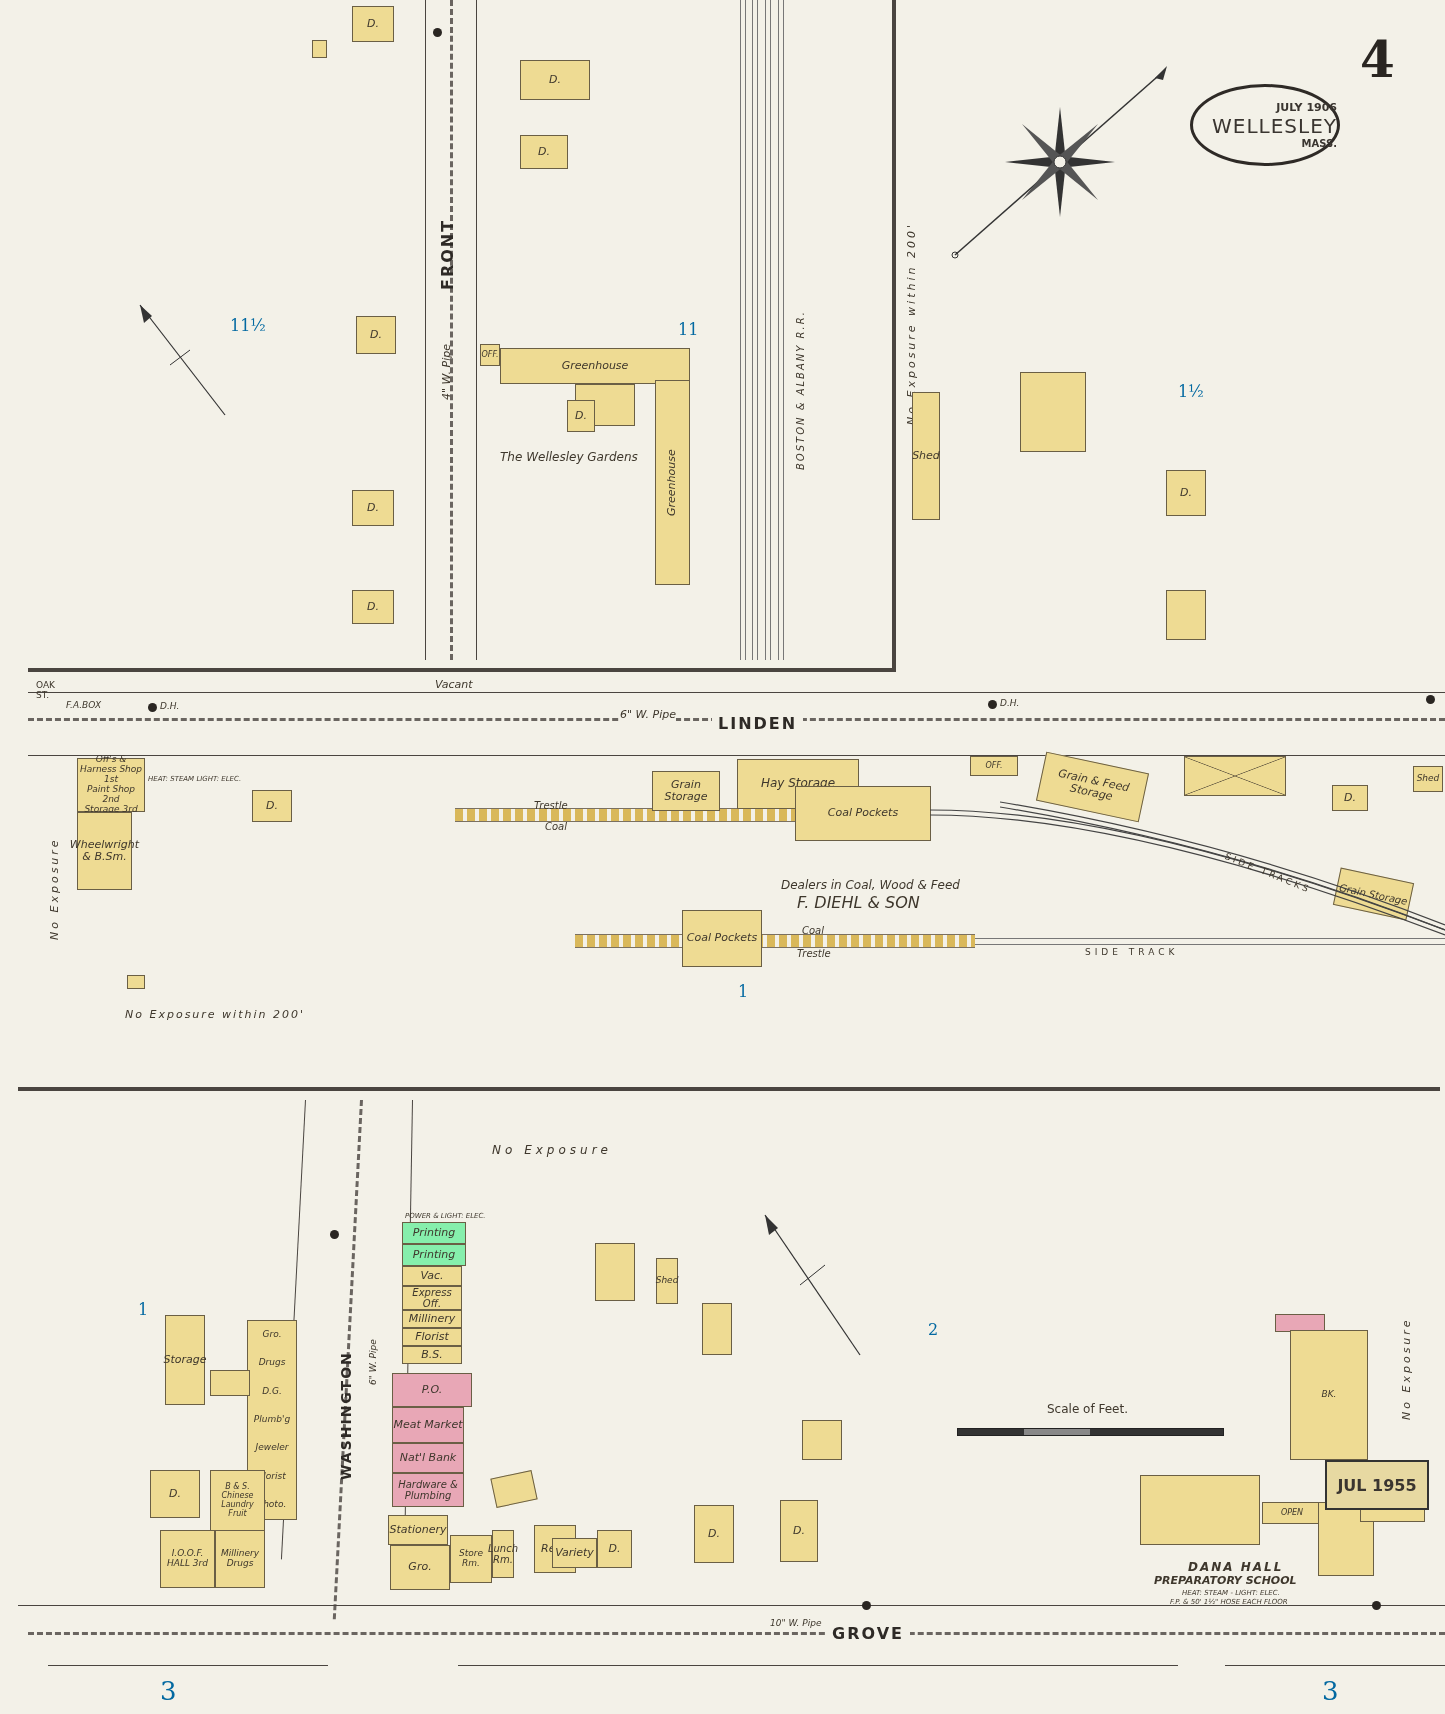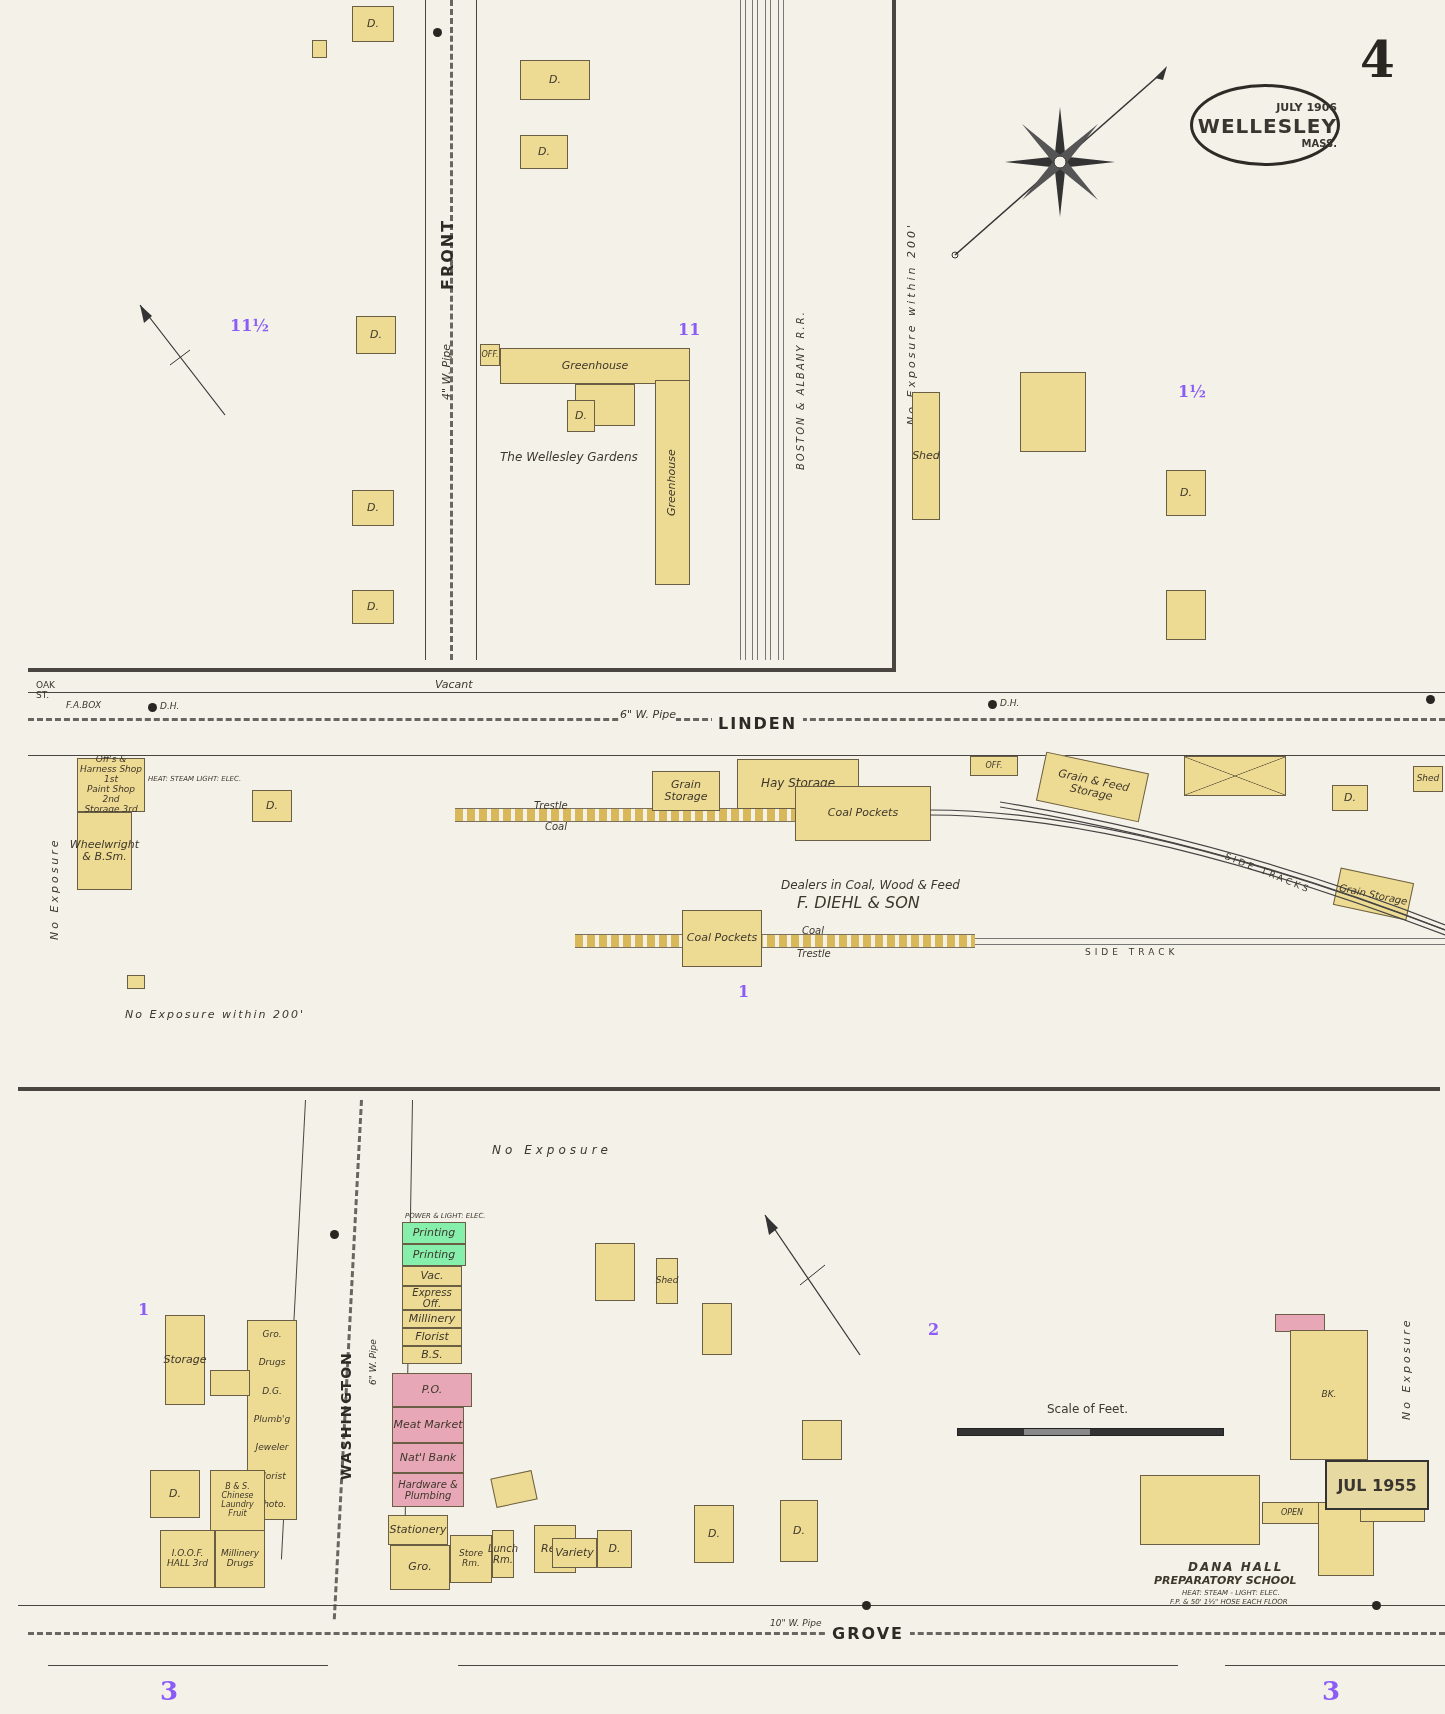--- a/index.html
+++ b/index.html
@@ -3,28 +3,28 @@
 <meta charset="utf-8">
 <style>
   html,body{margin:0;padding:0;}
   body{width:1445px;height:1714px;background:#f3f1e8;position:relative;overflow:hidden;font-family:"DejaVu Sans",sans-serif;color:#3a3530;}
   .map{position:absolute;left:0;top:0;width:1445px;height:1714px;}
   .bld{position:absolute;background:#eedb93;border:1.5px solid #6a5f45;box-sizing:border-box;font-style:italic;font-size:11px;color:#3e372c;display:flex;align-items:center;justify-content:center;text-align:center;line-height:1.1;}
   .brick{background:#e8a7b6;}
   .stone{background:#86efac;}
   .lbl{position:absolute;font-size:11px;font-style:italic;color:#3e372c;white-space:nowrap;}
   .street{position:absolute;font-weight:bold;font-size:16px;letter-spacing:2px;color:#2e2a26;font-family:"DejaVu Sans",sans-serif;}
-  .blk{position:absolute;font-weight:bold;font-size:16px;color:#8b5cf6;font-family:"DejaVu Serif",serif;}
+  .blk{position:absolute;font-weight:normal;font-size:16px;color:#0369a1;font-family:"DejaVu Serif",serif;}
   .line{position:absolute;background:#4a4540;}
   .dash{position:absolute;border-top:3px dashed #6a6560;height:0;}
   .vdash{position:absolute;border-left:3px dashed #6a6560;width:0;}
   .dot{position:absolute;width:9px;height:9px;border-radius:50%;background:#2a2622;}
   .title-oval{position:absolute;left:1190px;top:84px;width:150px;height:82px;border:3px solid #2e2a26;border-radius:50%;box-sizing:border-box;display:flex;flex-direction:column;align-items:flex-end;justify-content:center;background:#f3f1e8;}
   .title-oval .d{font-size:11px;font-weight:bold;}
-  .title-oval .c{font-size:20px;font-weight:bold;letter-spacing:1px;}
+  .title-oval .c{font-size:20px;font-weight:normal;letter-spacing:1px;}
   .title-oval .s{font-size:10px;font-weight:bold;}
   .pagenum{position:absolute;left:1360px;top:30px;font-size:50px;font-weight:bold;font-family:"DejaVu Serif",serif;color:#2a2622;}
   .track{position:absolute;height:12px;background:repeating-linear-gradient(90deg,#d9b85a 0 8px,transparent 8px 12px);border-top:1px solid #7a7060;border-bottom:1px solid #7a7060;}
   .rail{position:absolute;width:1px;background:#777;}
   .stamp{position:absolute;left:1325px;top:1460px;width:100px;height:46px;border:2px solid #333;font-weight:bold;font-size:16px;display:flex;align-items:center;justify-content:center;background:#e7d9a2;}
 </style>
 </head>
 <body>
 
 <div class="map">

